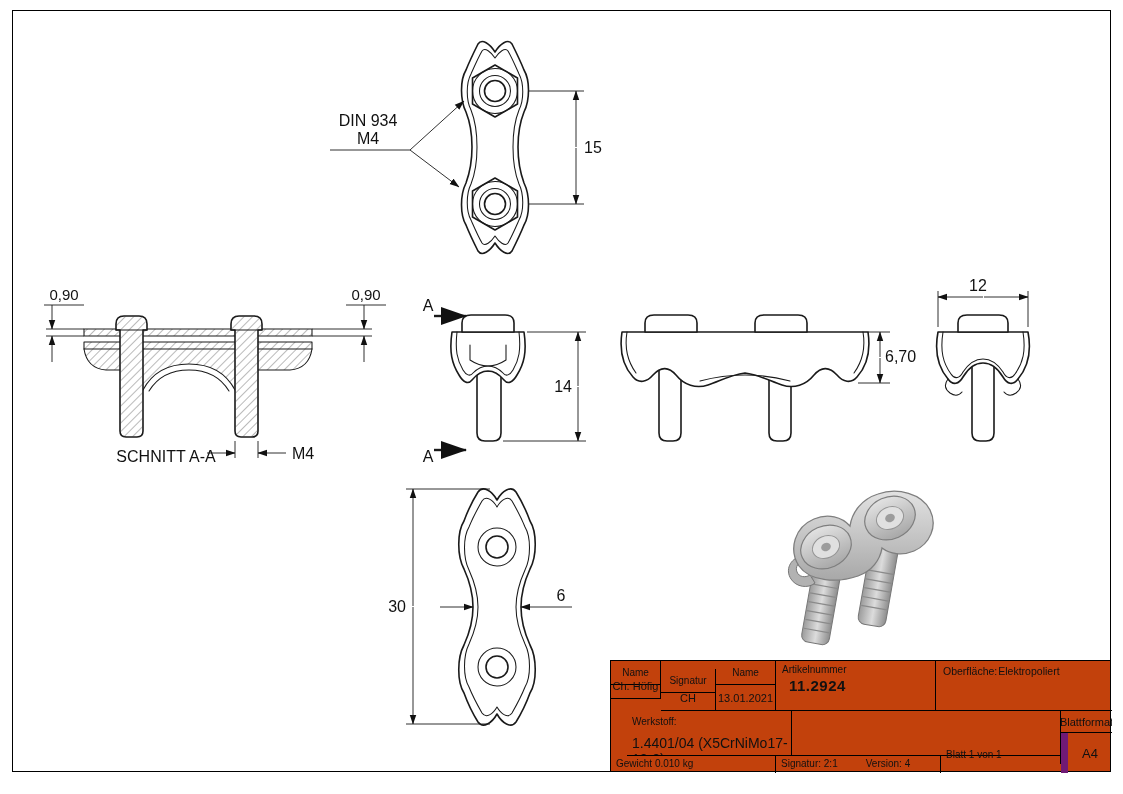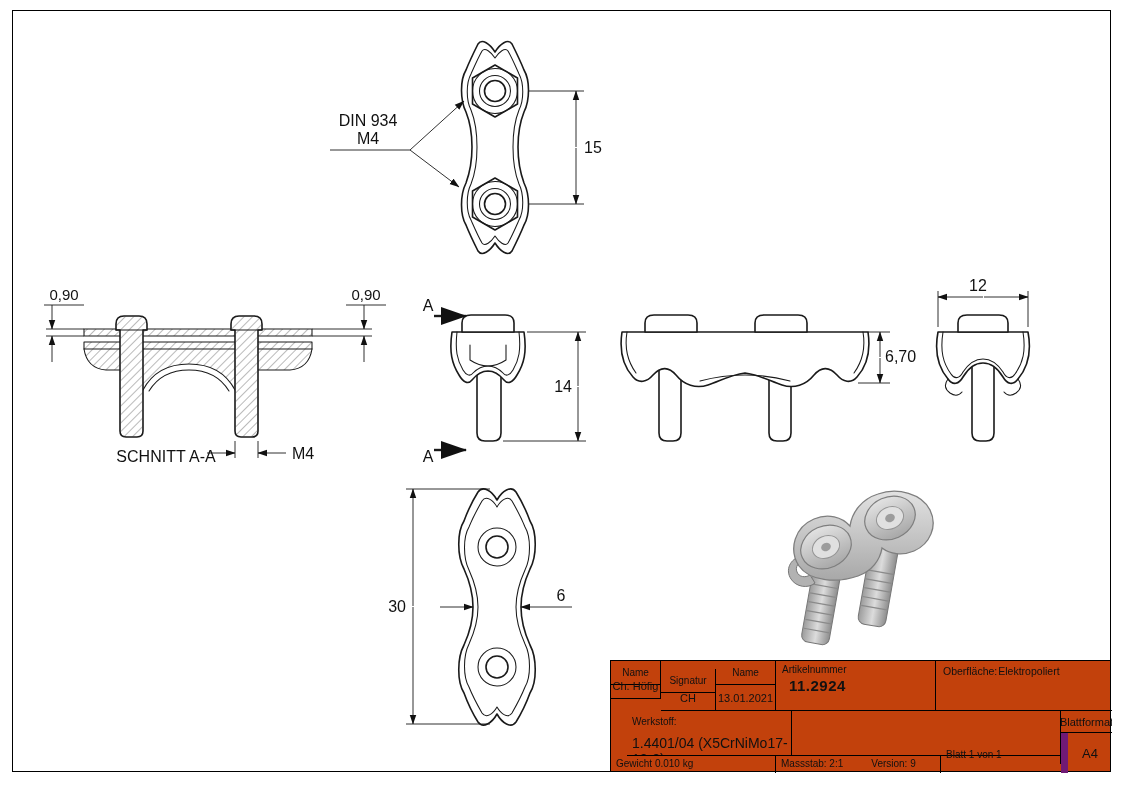--- a/index.html
+++ b/index.html
@@ -282,16 +282,16 @@
     <div class="cell bR bB" style="left:165px;top:50px;width:285px;height:45px"></div>
     <div class="cell bB" style="left:450px;top:0px;width:51px;height:50px"></div>
     <div class="cell bB" style="left:450px;top:50px;width:51px;height:22px">
         <span class="smalltop">Blattformat</span>
       </div>
     <div class="cell bL" style="left:450px;top:72px;width:51px;height:40px">
         <span class="a4">A4</span>
       </div>
 
     <div class="cell bR rowline" style="left:0;top:95px;width:165px;height:17px"><span>Gewicht 0.010 kg</span></div>
-    <div class="cell bR rowline" style="left:165px;top:95px;width:165px;height:17px"><span>Massstab: 2:1</span><span class="ver">Version: 9</span></div>
+    <div class="cell bR rowline" style="left:165px;top:95px;width:165px;height:17px"><span>Signatur: 2:1</span><span class="ver">Version: 4</span></div>
     <div class="cell bR rowline" style="left:330px;top:86px;width:120px;height:17px"><span>Blatt 1 von 1</span></div>
   </div>
 </div>
 
 </body></html>

